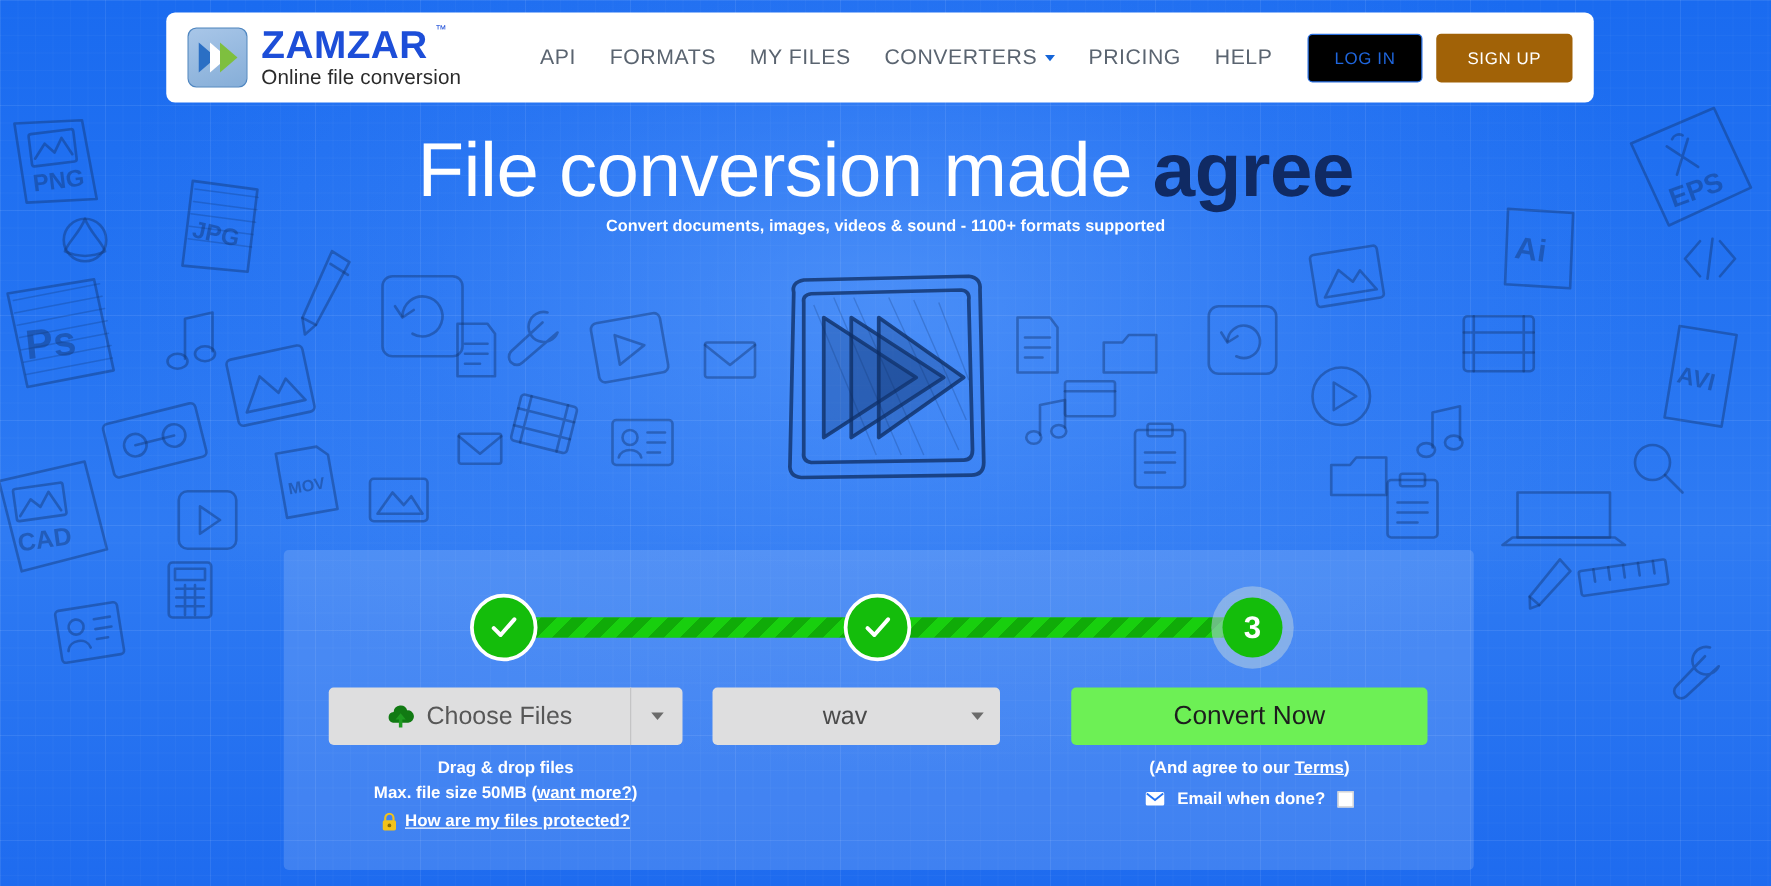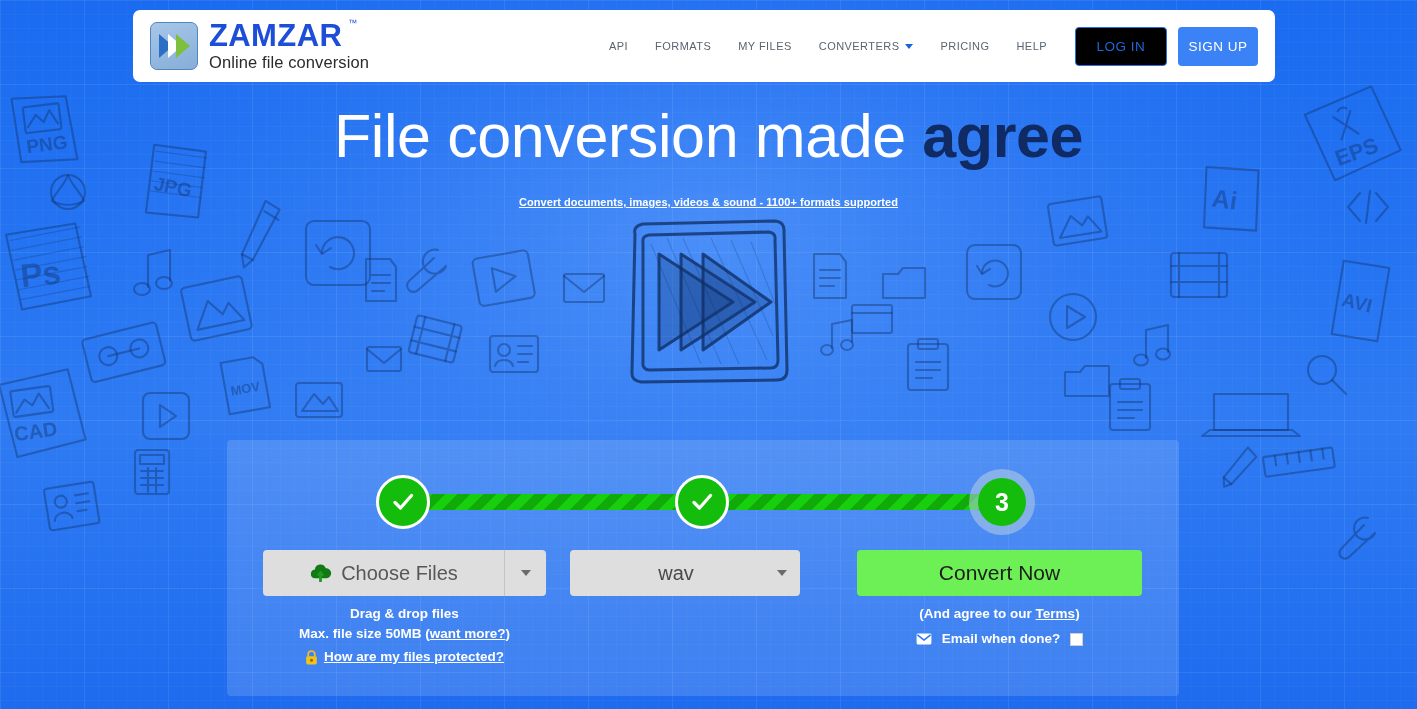--- a/index.html
+++ b/index.html
@@ -79,54 +79,54 @@
   }
   #logo-tag {
     font-size: 16.5px; color: #2b2b2b; line-height: 1.15;
     margin-top: 2px; letter-spacing: 0.1px;
   }
   #nav {
     margin-left: auto;
     display: flex; align-items: center; gap: 27px;
   }
   .nav-item {
-    font-size: 11px; color: #5a6470; letter-spacing: 0.45px;
+    font-size: 17px; color: #5a6470; letter-spacing: 0.45px;
     cursor: pointer; display: flex; align-items: center; gap: 6px; white-space: nowrap;
   }
   .caret-blue {
     width: 0; height: 0;
     border-left: 4.5px solid transparent;
     border-right: 4.5px solid transparent;
     border-top: 5px solid #1565d8;
   }
   #auth { display: flex; align-items: center; gap: 11px; margin-left: 28px; margin-right: 17px; }
   #btn-login {
     width: 92px; height: 39px;
     border: 1.4px solid #2a6fe0; border-radius: 4px;
     background: #000000; color: #1f66dd;
     font-size: 13.5px; letter-spacing: 0.5px;
     display: flex; align-items: center; justify-content: center; cursor: pointer;
   }
   #btn-signup {
-    width: 80px; height: 39px;
-    border-radius: 4px; background: #3b82f6; color: #fff;
+    width: 109px; height: 39px;
+    border-radius: 4px; background: #a16207; color: #fff;
     font-size: 13.5px; letter-spacing: 0.5px;
     display: flex; align-items: center; justify-content: center; cursor: pointer;
   }
 
   
   #hero { position: absolute; left: 0; right: 0; top: 104px; text-align: center; z-index: 20; }
   #hero-title {
     font-size: 61px; line-height: 1.08; color: #ffffff;
     letter-spacing: -0.4px; font-weight: normal;
   }
   #hero-title .accent { color: #102a63; font-weight: bold; }
   #hero-sub {
-    margin-top: 26px;
-    font-size: 11px; color: #ffffff; font-weight: bold; letter-spacing: 0.05px; text-decoration: underline;
+    margin-top: 3px;
+    font-size: 13px; color: #ffffff; font-weight: bold; letter-spacing: 0.05px;
   }
   #hero-art { position: absolute; left: 50%; transform: translateX(-50%); top: 110px; }
 
   
   #panel {
     position: absolute;
     left: 227px; top: 440px;
     width: 952px; height: 256px;
     background: rgba(255,255,255,0.145);
     border-radius: 4px;

